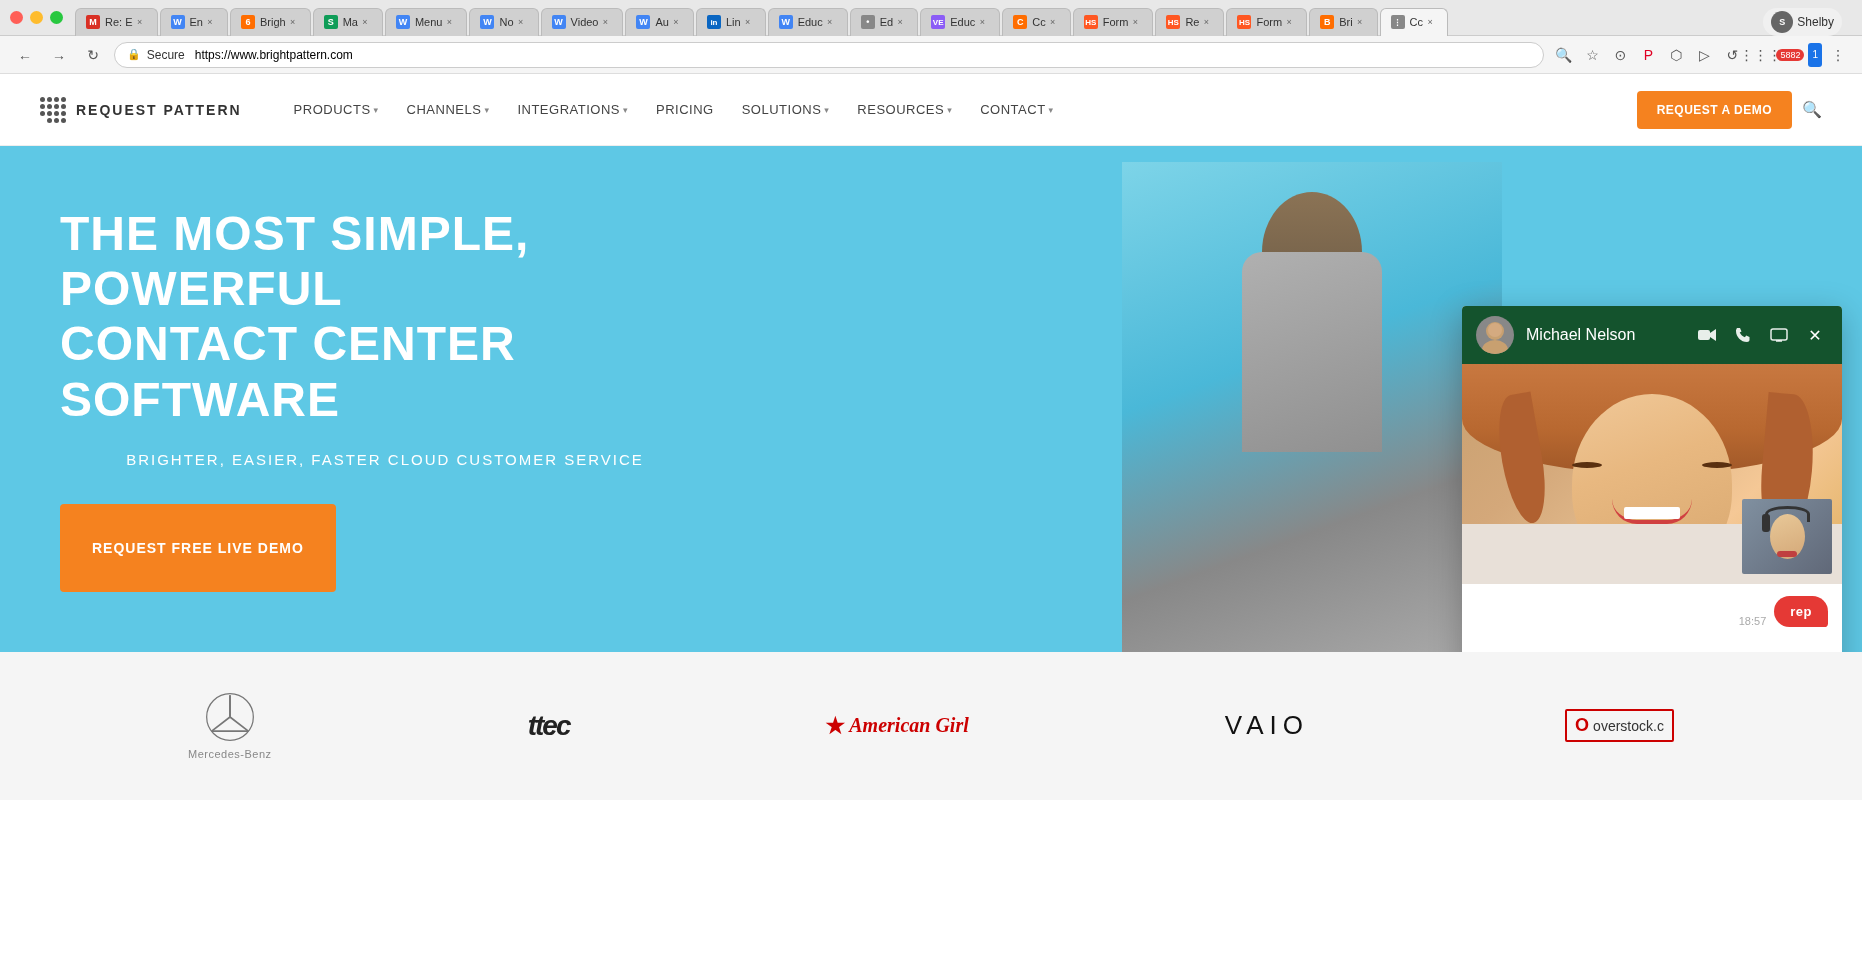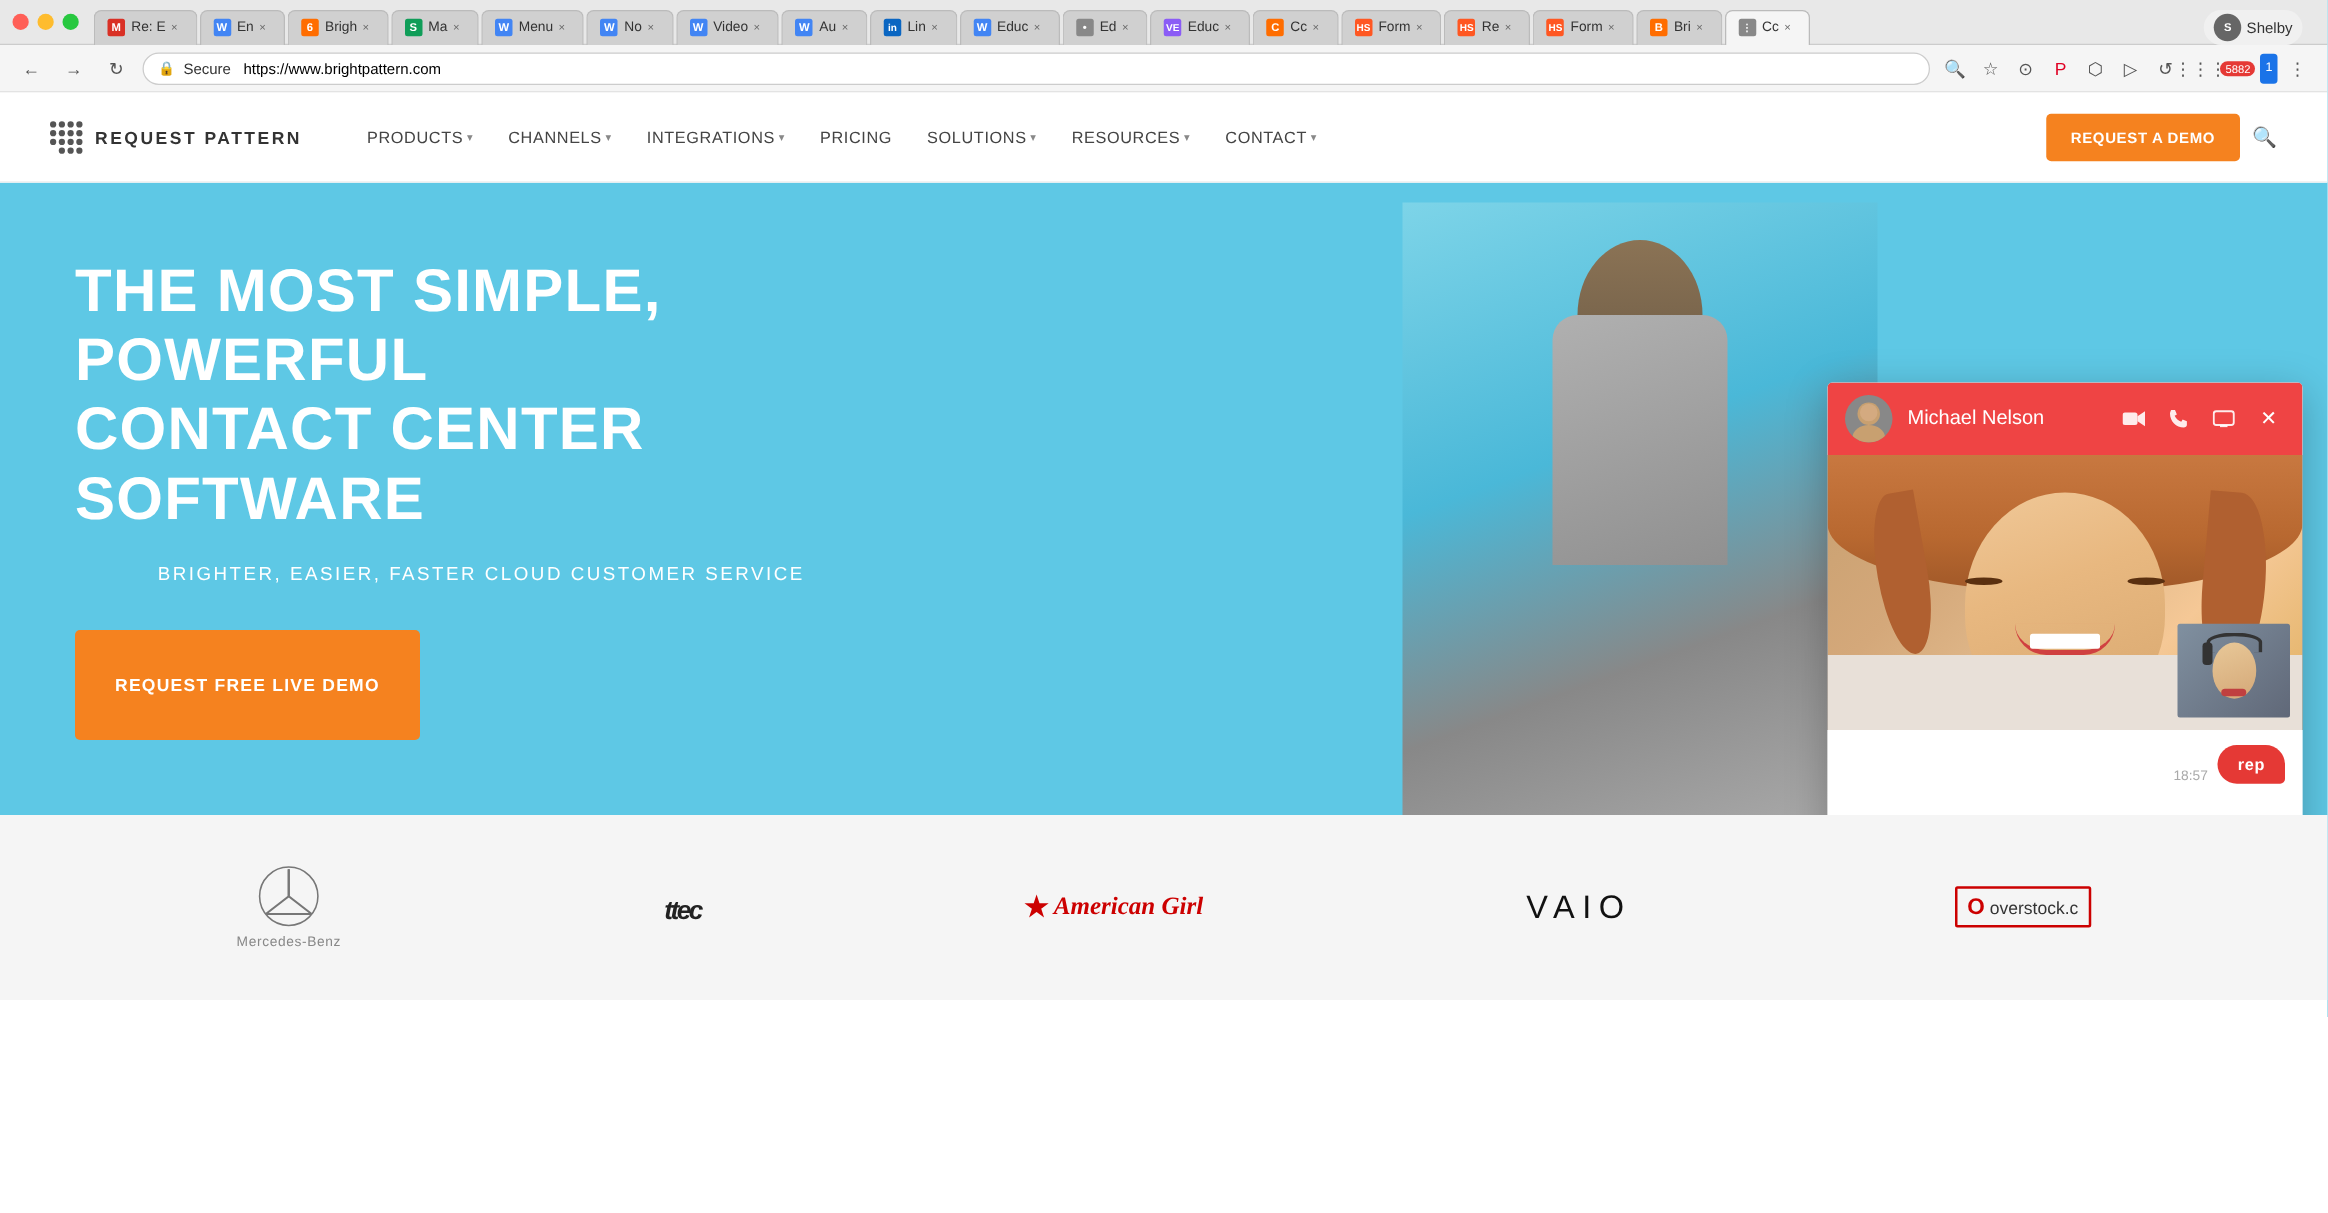--- a/index.html
+++ b/index.html
@@ -291,21 +291,21 @@
       right: 20px;
       top: 160px;
       width: 380px;
       background: #fff;
       border-radius: 4px;
       box-shadow: 0 8px 32px rgba(0,0,0,0.25);
       z-index: 20;
       overflow: hidden;
     }
     .video-header {
-      background: #ef4444;
+      background: #14532d;
       color: #fff;
       display: flex;
       align-items: center;
       padding: 10px 14px;
       gap: 12px;
     }
     .video-avatar {
       width: 38px;
       height: 38px;
       border-radius: 50%;
@@ -786,21 +786,21 @@
       <circle cx="30" cy="30" r="28" fill="none" stroke="#777" stroke-width="1.5"></circle>
       <path d="M30 4 L30 30 L8 47" fill="none" stroke="#777" stroke-width="2"></path>
       <path d="M30 4 L30 30 L52 47" fill="none" stroke="#777" stroke-width="2"></path>
       <path d="M8 47 L52 47" fill="none" stroke="#777" stroke-width="2"></path>
     </svg>
     <span class="logo-sub">Mercedes-Benz</span>
   </div>
 
   <div class="logo-item">
     <div class="ttec-logo">
-      <span style="font-size:21px;font-weight:900;letter-spacing:-2px;color:#222;">ttec</span>
+      <span style="font-size:28px;font-weight:900;letter-spacing:-2px;color:#222;">ttec</span>
     </div>
   </div>
 
   <div class="logo-item">
     <div class="ag-logo">
       <span style="color:#cc0000;font-size:22px;">★</span>
       <span style="font-family:Georgia,serif;font-size:20px;color:#cc0000;font-style:italic;font-weight:600;">American Girl</span>
     </div>
   </div>
 

